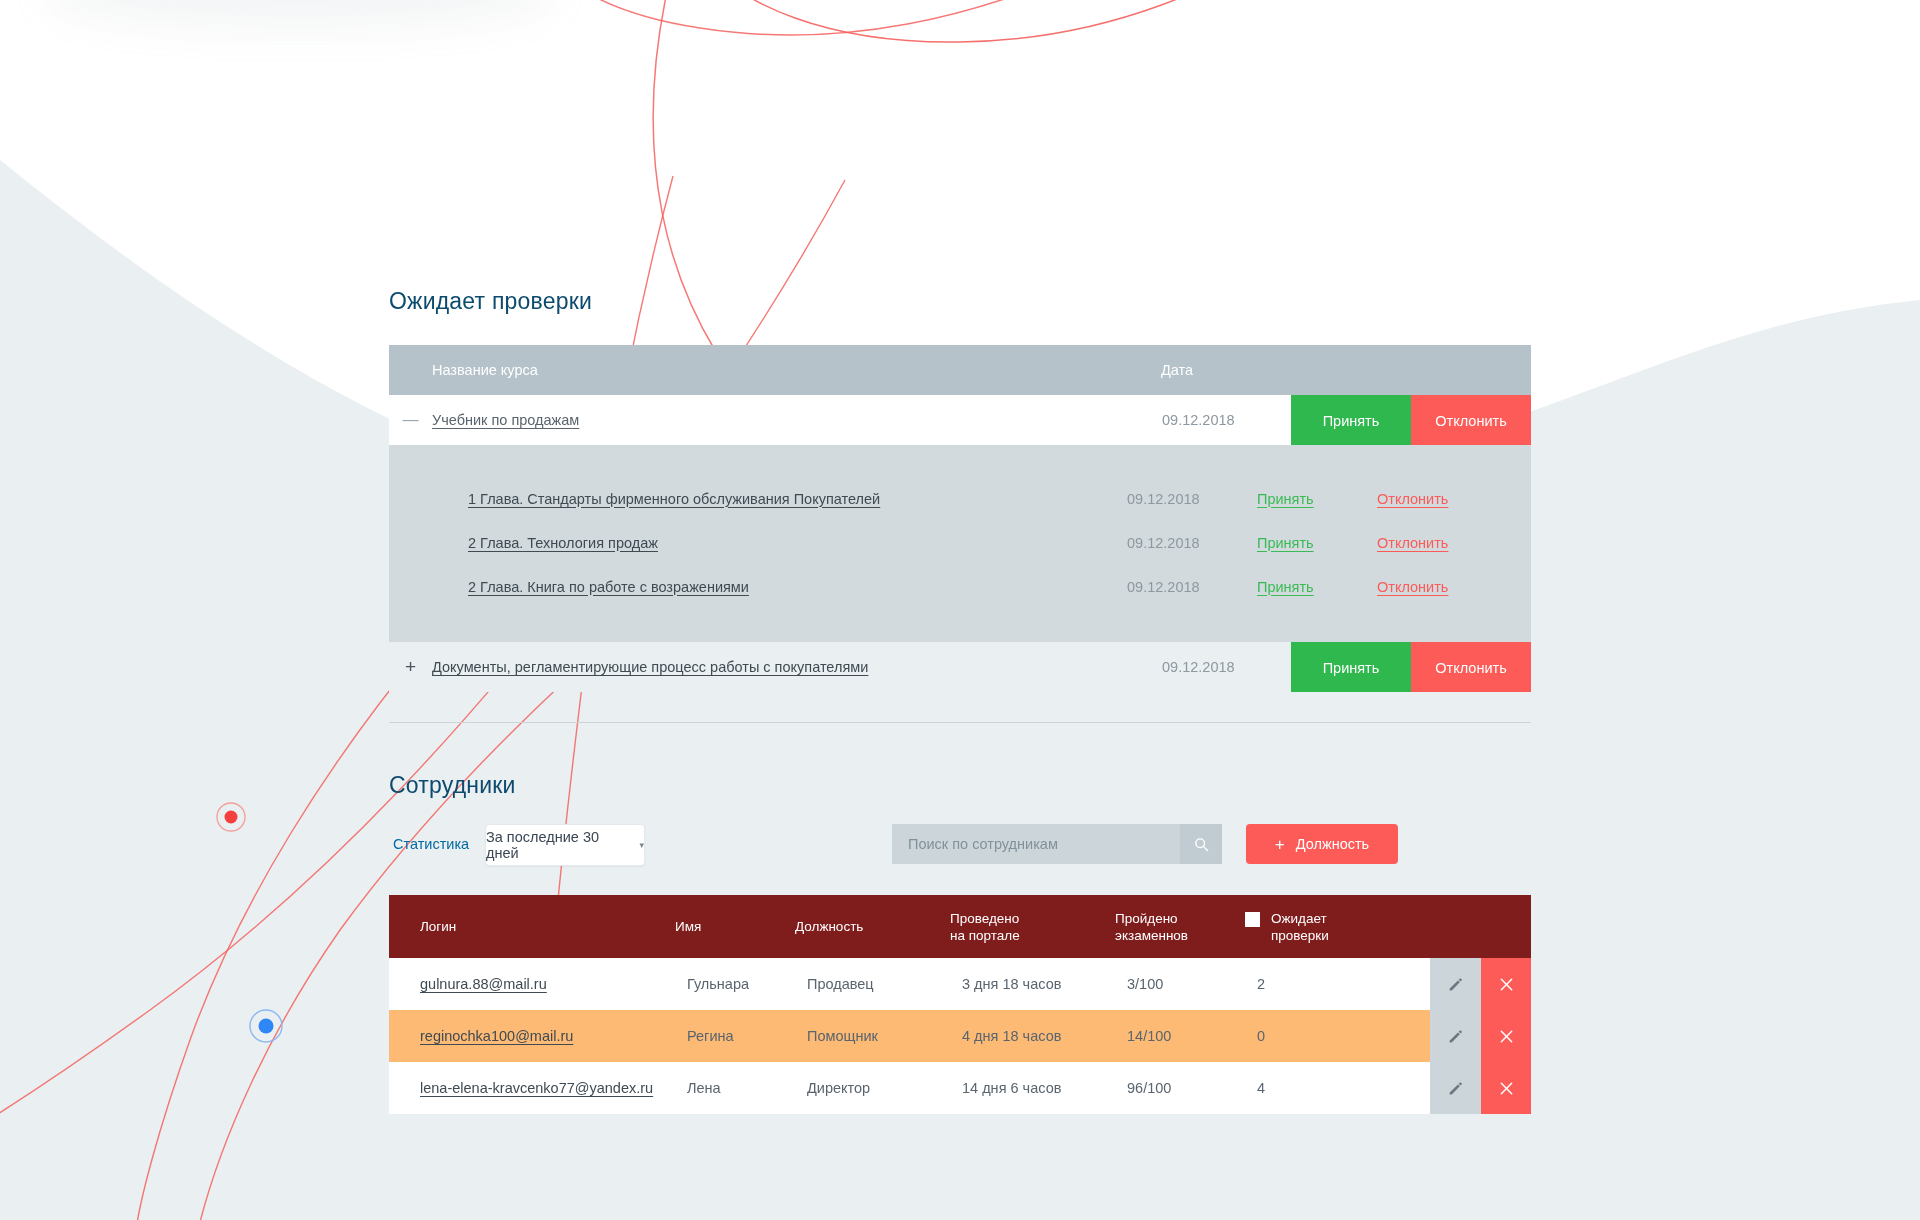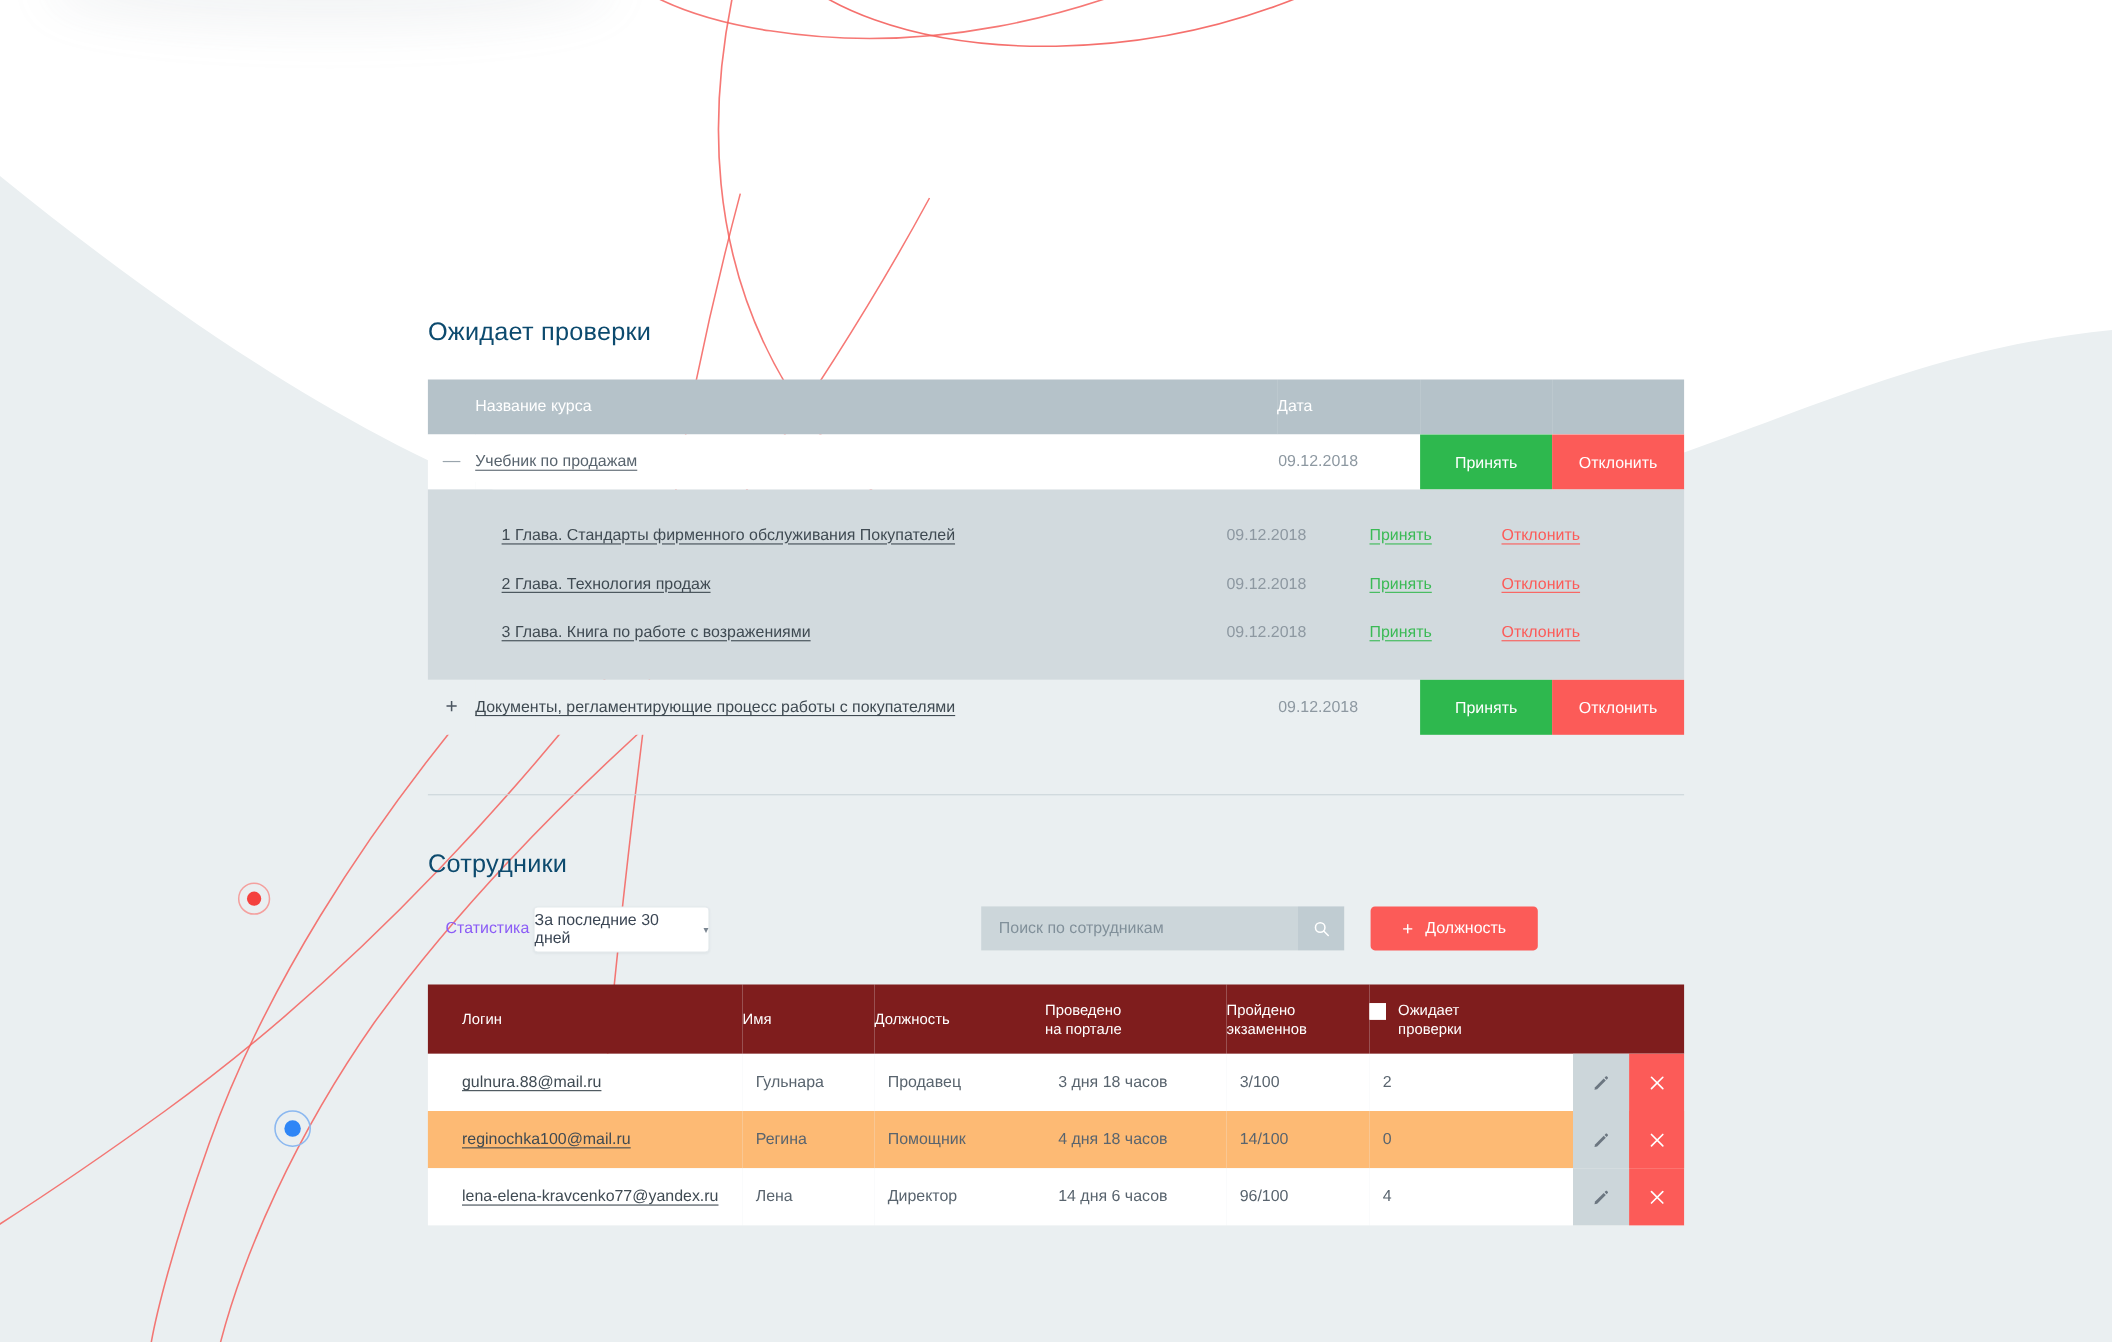--- a/index.html
+++ b/index.html
@@ -61,21 +61,21 @@
     display:block;width:100%;height:50px;line-height:50px;
     text-align:center;color:#fff;font-size:14.5px;border:none;cursor:pointer;
     font-family:"Liberation Sans",sans-serif;
   }
   .btn-accept{background:#2eb84e;}
   .btn-reject{background:#fc5b58;}
   td.cell-btn{padding:0;width:120px;}
 
   
   .rev-sub{background:#d2dade;}
-  .rev-sub td{padding:4px;}
+  .rev-sub td{padding:16px;}
   .sub-inner{padding:22px 0 24px 0;}
   .sub-line{display:flex;align-items:center;height:31px;}
   .sub-line .sub-name{flex:0 0 auto;padding-left:63px;width:659px;}
   .sub-line .sub-date{width:130px;color:#8d98a1;font-size:14.5px;}
   .sub-line .sub-a{width:120px;}
   .sub-line .sub-r{width:120px;}
   .sub-link{
     color:#3f4a52;text-decoration:underline;text-underline-offset:3px;
     font-size:14.5px;cursor:pointer;
   }
@@ -86,21 +86,21 @@
   .rev-row.plus .toggler{color:#4b5560;font-size:19px;}
 
   
   #section-divider{
     position:absolute;left:389px;top:722px;width:1142px;height:1px;
     background:#cbd5d9;
   }
 
   
   .staff-controls{position:absolute;left:389px;top:824px;width:1142px;height:44px;}
-  .stat-label{position:absolute;left:16px;top:12px;color:#8b5cf6;font-size:14.5px;}
+  .stat-label{position:absolute;left:4px;top:12px;color:#0369a1;font-size:14.5px;}
   .period-select{
     position:absolute;left:96px;top:0;width:158px;height:40px;
     background:#fff;border:1px solid #e3e9ec;border-radius:4px;
     display:flex;align-items:center;justify-content:center;
     font-size:14.5px;color:#3b4654;cursor:pointer;
     box-shadow:0 1px 2px rgba(40,60,80,.05);
   }
   .period-select .caret{margin-left:11px;color:#7b8691;font-size:9px;}
 
   .search-wrap{position:absolute;left:503px;top:0;width:330px;height:40px;display:flex;}
@@ -274,21 +274,21 @@
               <div class="sub-a">
                 <span class="lnk-accept">Принять</span>
               </div>
               <div class="sub-r">
                 <span class="lnk-reject">Отклонить</span>
               </div>
             </div>
 
             <div class="sub-line" style="margin-top:13px;">
               <div class="sub-name">
-                <span class="sub-link">3 Глава. Книга по работе с возражениями</span>
+                <span class="sub-link">2 Глава. Книга по работе с возражениями</span>
               </div>
               <div class="sub-date">09.12.2018</div>
               <div class="sub-a">
                 <span class="lnk-accept">Принять</span>
               </div>
               <div class="sub-r">
                 <span class="lnk-reject">Отклонить</span>
               </div>
             </div>
           </div>

